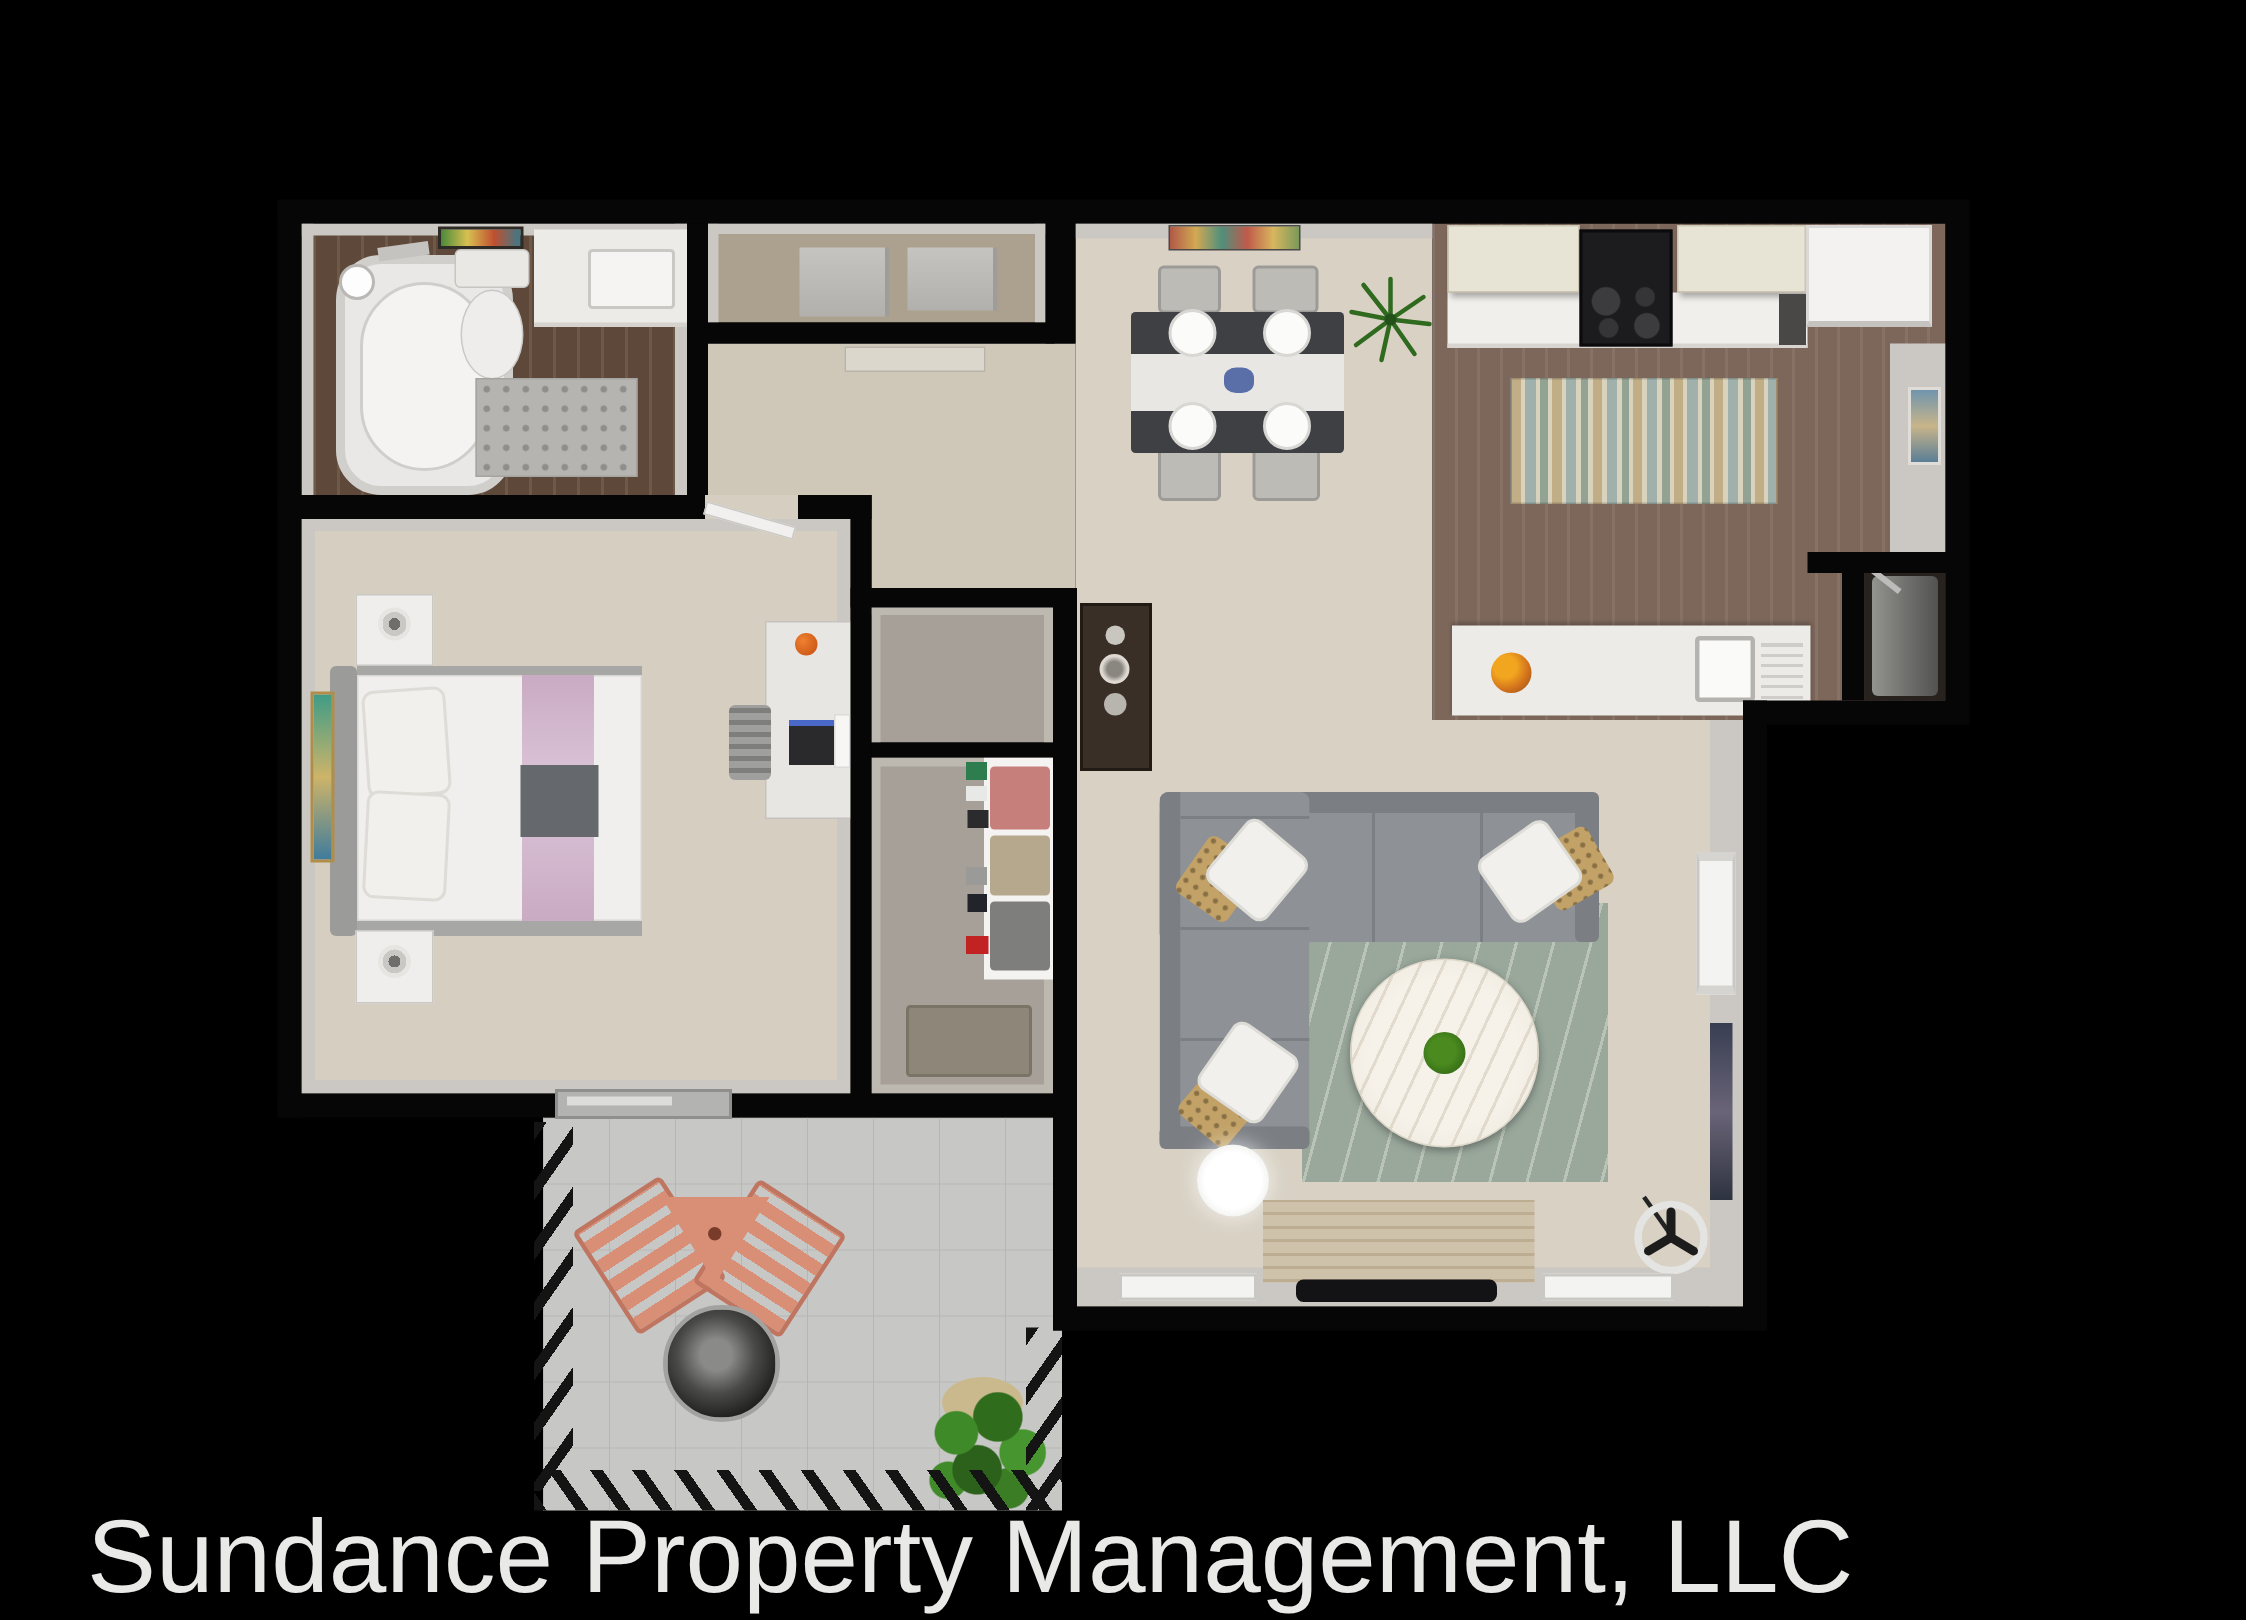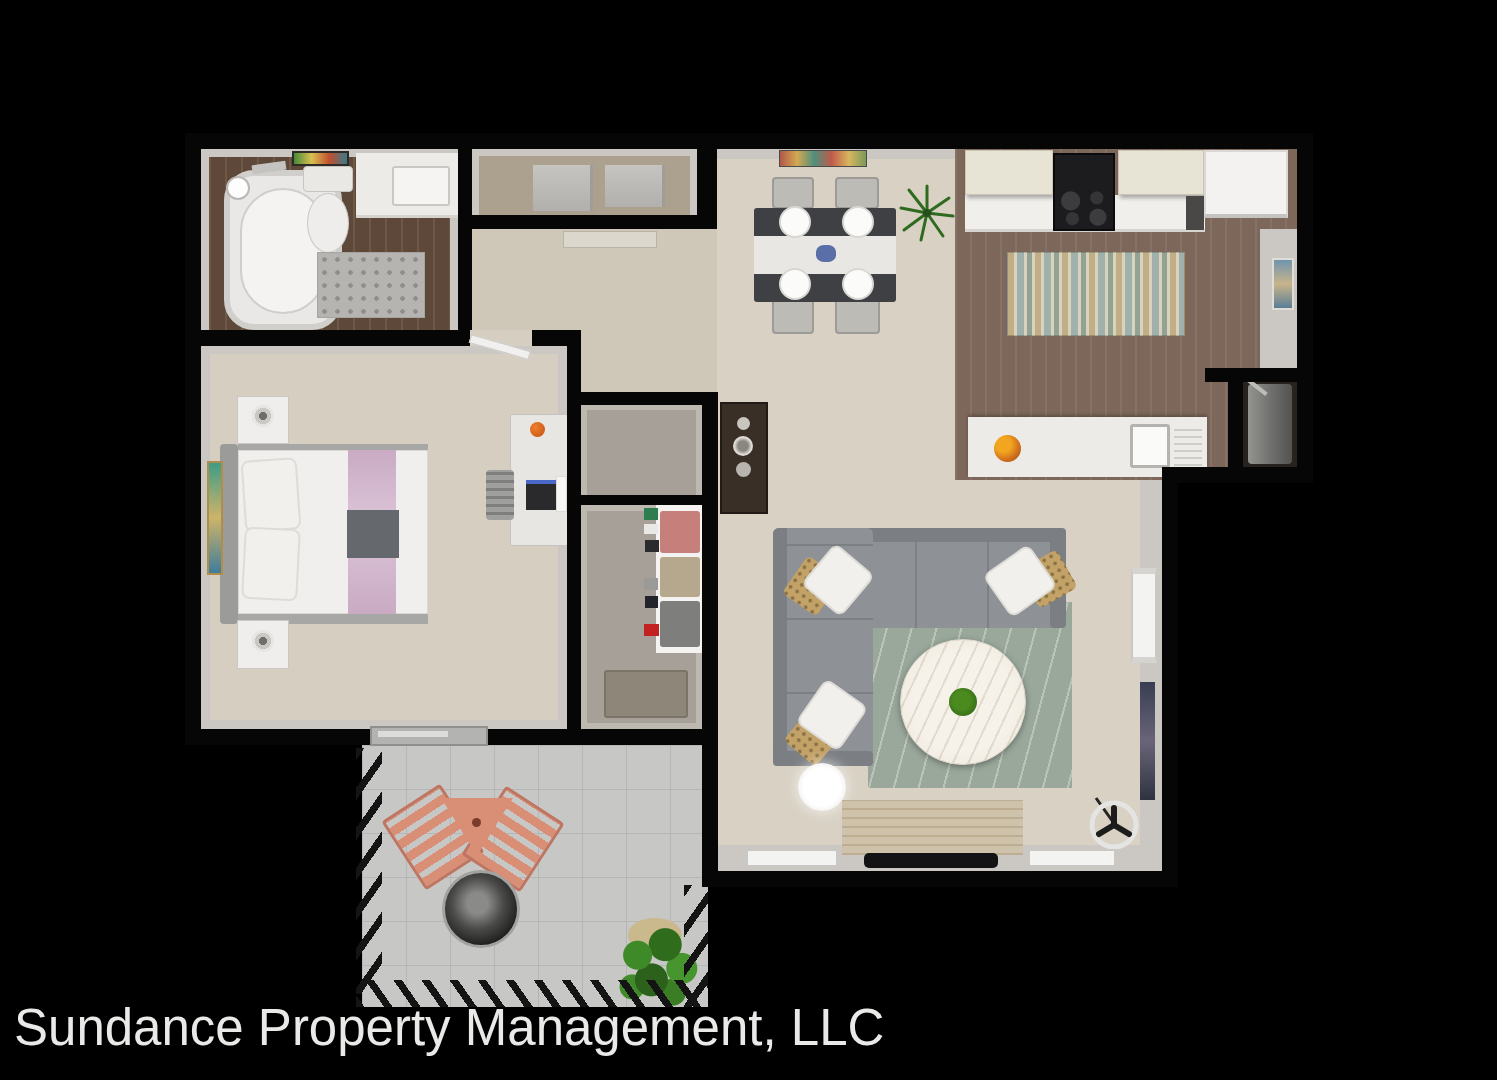--- a/index.html
+++ b/index.html
@@ -5,21 +5,21 @@
   html,body{margin:0;padding:0;background:var(--background,#000);}
   .stage{position:relative;width:1497px;height:1080px;background:var(--background,#000);overflow:hidden;
          font-family:"Liberation Sans",sans-serif;}
   .a{position:absolute;}
   .wall{position:absolute;background:var(--wall,#060606);z-index:40;}
   .floor{z-index:1;}
   .band{z-index:2;}
   .fur{z-index:3;}
   .over{z-index:42;}
   .rail{z-index:5;}
-  .caption{z-index:50;color:var(--caption,#e9e9e7);font-size:51px;letter-spacing:0px;white-space:nowrap;}
+  .caption{z-index:50;color:var(--caption,#e9e9e7);font-size:69px;letter-spacing:0px;white-space:nowrap;margin-left:44px;}
   .win{background:#f3f3f1;border:2px solid var(--fixture-border,#c9c8c5);box-sizing:border-box;}
   .plate{border-radius:50%;background:#fbfbfa;border:2px solid #d8d7d4;box-sizing:border-box;}
   .lamp{border-radius:50%;background:radial-gradient(circle,#6e6e6c 0 4px,#c9c8c5 4px 8px,#e6e5e2 8px 11px);}
   .pilw{background:#f1f0ec;border:2px solid #dddcd7;border-radius:8px;box-sizing:border-box;}
   .pilg{background-color:#c2a267;background-image:radial-gradient(rgba(90,70,40,.55) 1.5px,transparent 2px);background-size:8px 8px;border-radius:6px;}
   .chairD{background:#bdbbb6;border:2px solid #9d9b97;border-radius:4px;box-sizing:border-box;}
 </style>
 </head>
 <body>
 

